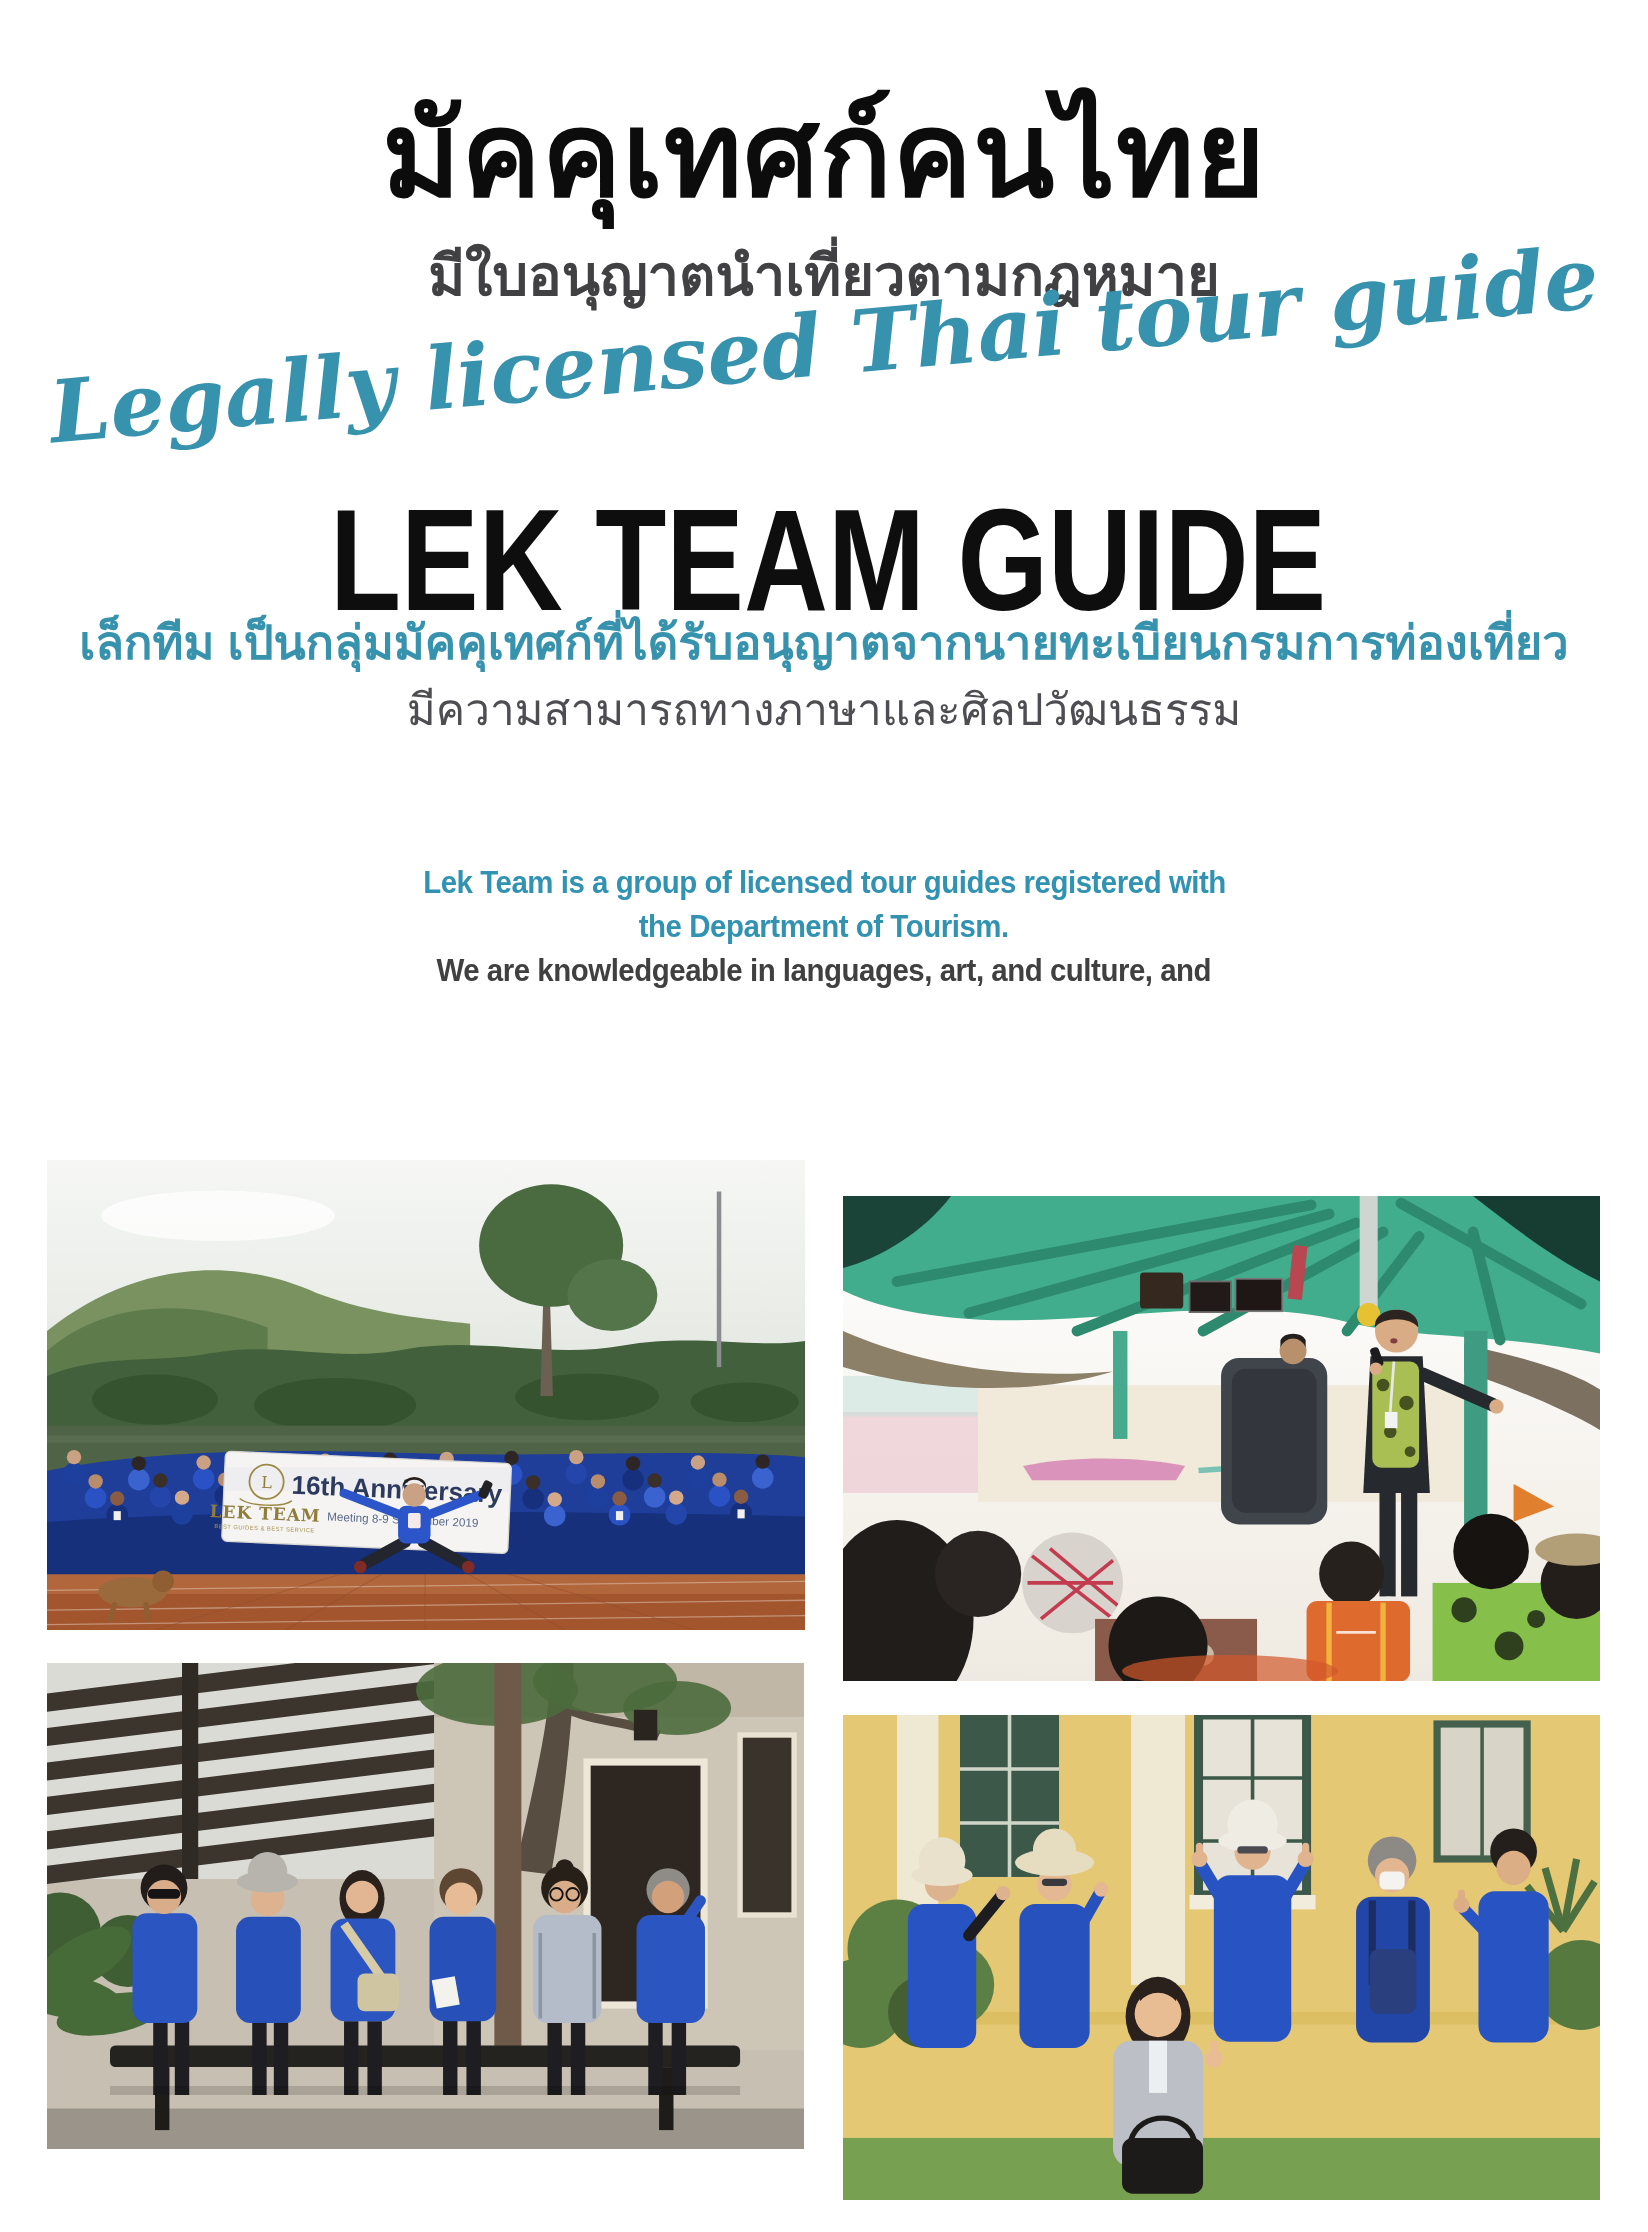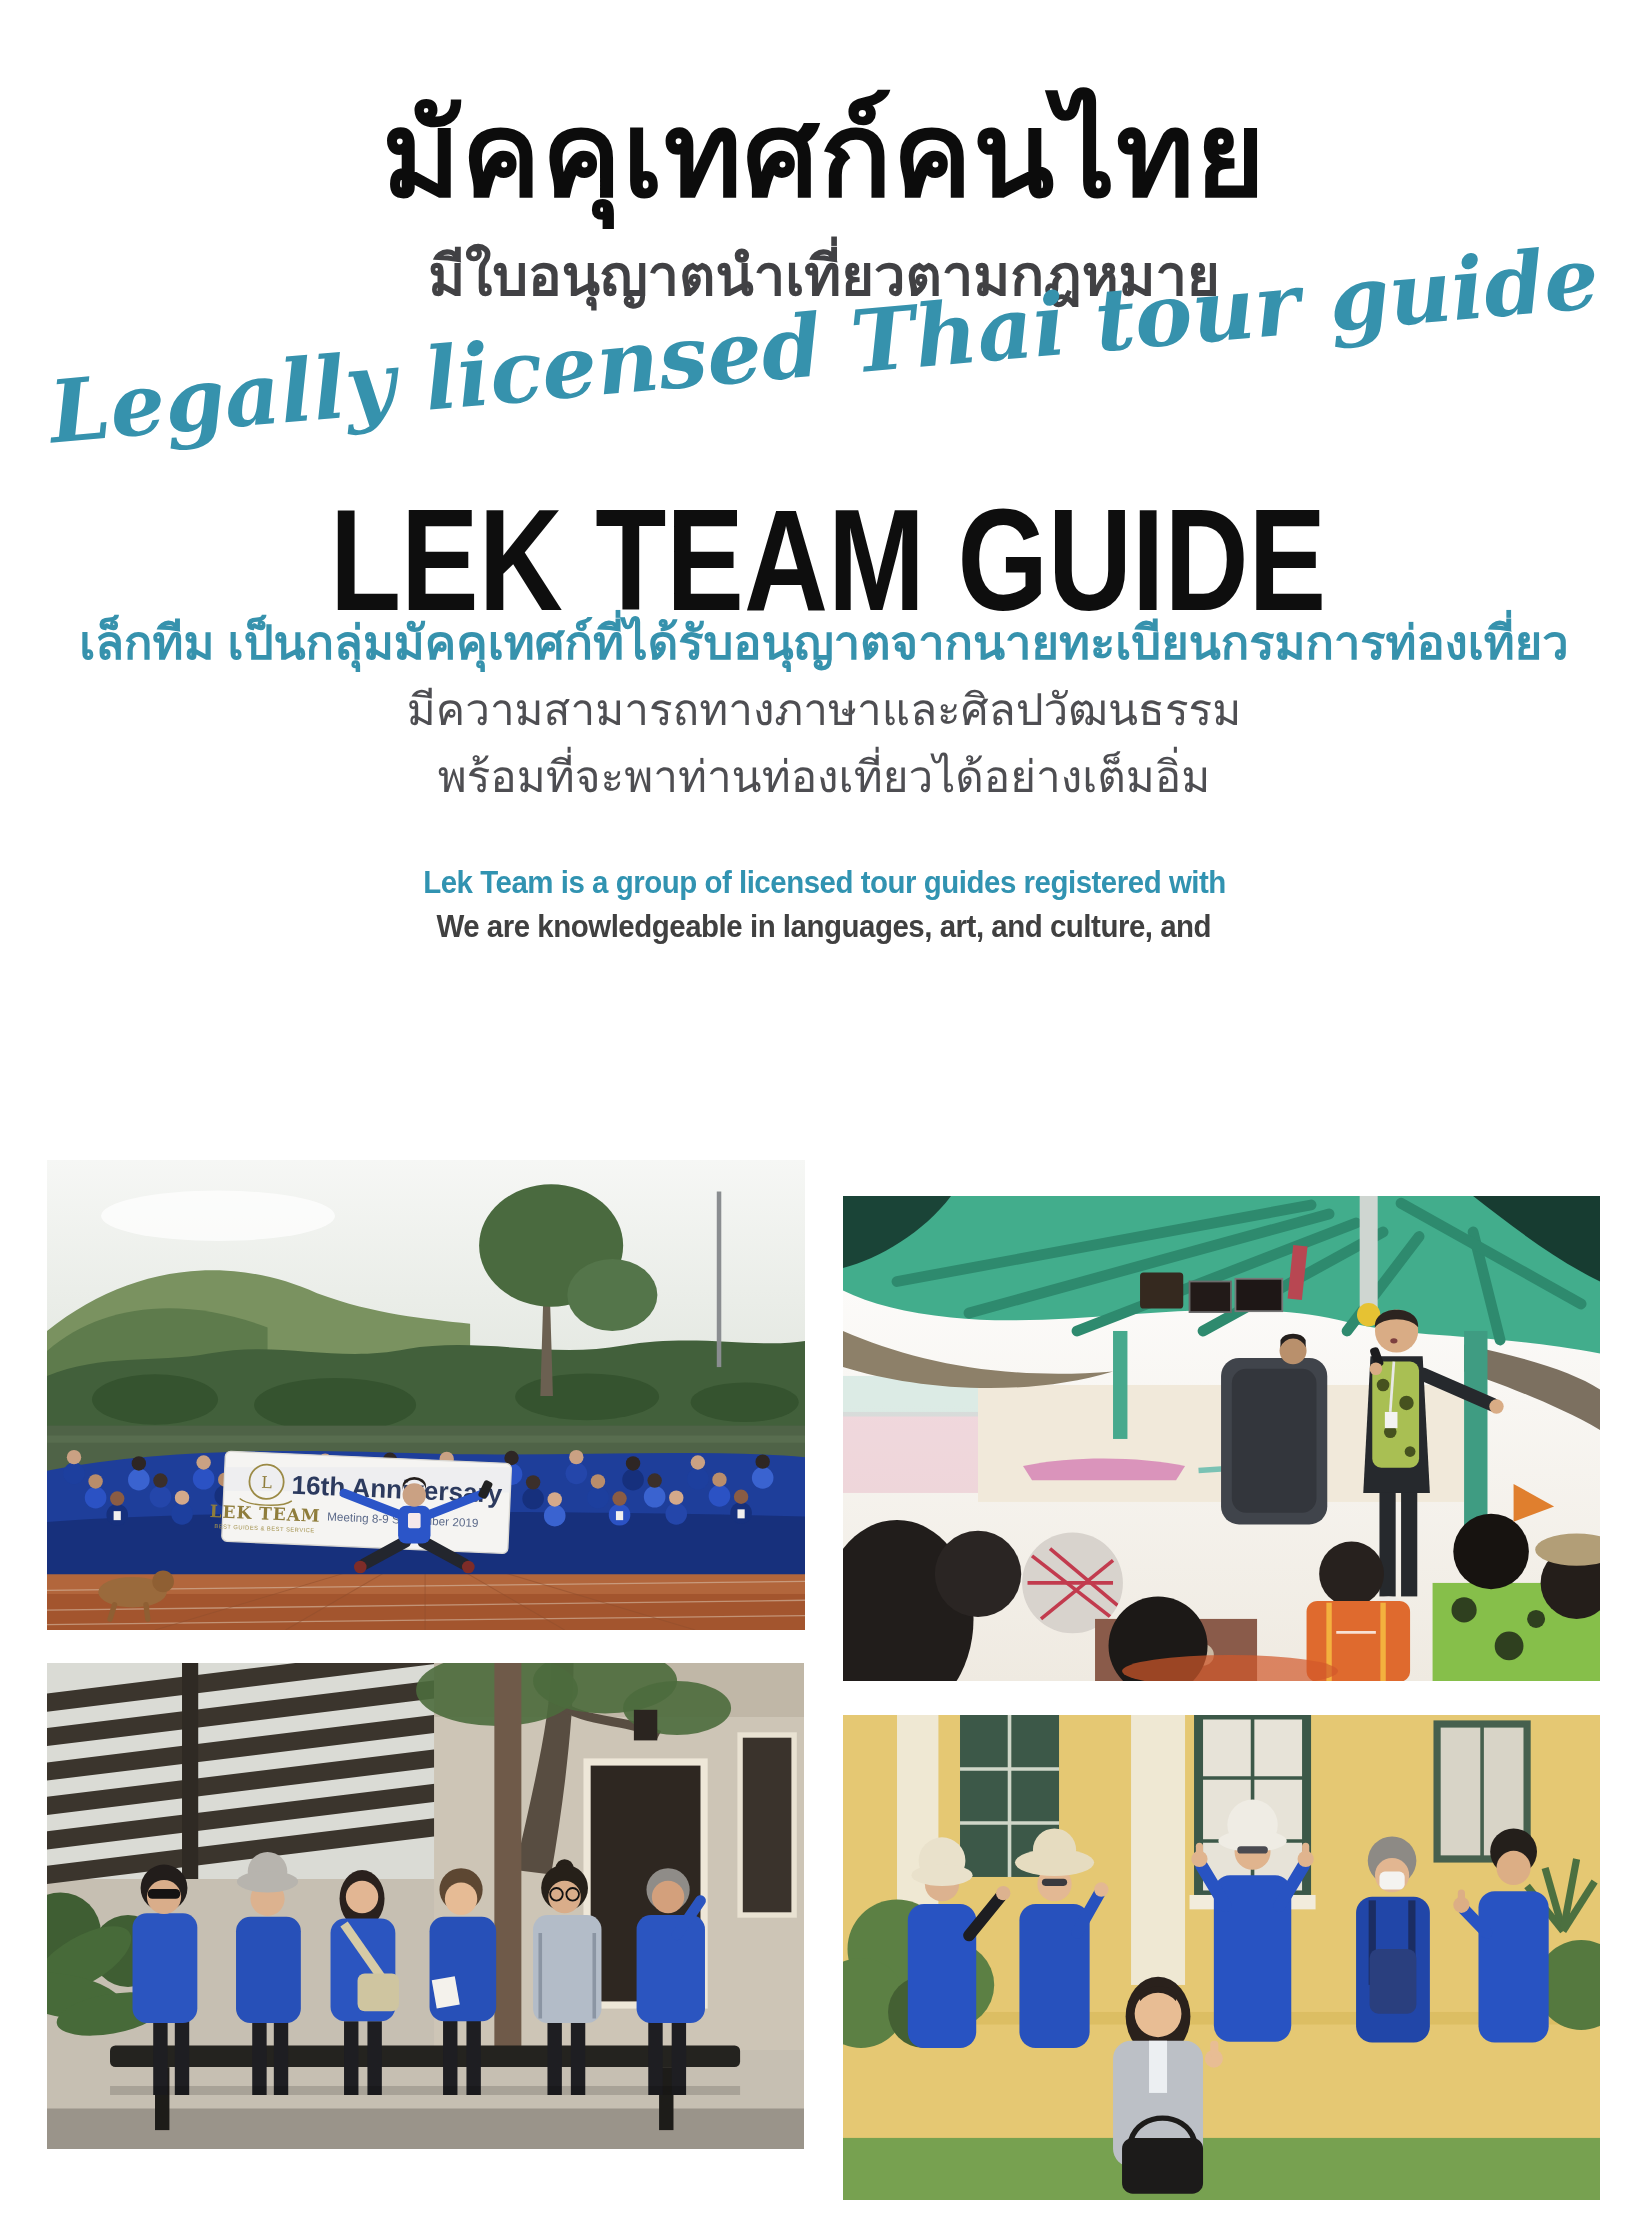--- a/index.html
+++ b/index.html
@@ -32,25 +32,25 @@
 <div class="poster">
 
   <div class="center-text title-th">มัคคุเทศก์คนไทย</div>
   <div class="center-text subtitle-th">มีใบอนุญาตนำเที่ยวตามกฎหมาย</div>
   <div class="center-text script-line">Legally licensed Thai tour guide</div>
   <div class="center-text team-title"><span class="squeeze">LEK TEAM GUIDE</span></div>
 
   <div class="center-text th-lines">
     <div class="th-teal">เล็กทีม เป็นกลุ่มมัคคุเทศก์ที่ได้รับอนุญาตจากนายทะเบียนกรมการท่องเที่ยว</div>
     <div class="th-gray">มีความสามารถทางภาษาและศิลปวัฒนธรรม</div>
-    <div class="th-gray">พร้อมที่จะพาท่านท่องเที่ยวได้อย่างเต็มอิ่ม</div>
   </div>
 
   <div class="center-text en-lines">
     <div class="en-teal"><span class="squeeze">Lek Team is a group of licensed tour guides registered with</span></div>
+    <div class="en-teal"><span class="squeeze">the Department of Tourism.</span></div>
     <div class="en-dark"><span class="squeeze">We are knowledgeable in languages, art, and culture, and</span></div>
   </div>
 
   <figure class="photo" id="photoA">
     <svg viewBox="0 0 842 522" preserveAspectRatio="none" role="img">
       <defs>
         <linearGradient id="A_sky" x1="0" y1="0" x2="0" y2="1">
           <stop offset="0" stop-color="#f6f7f5"></stop>
             <stop offset="1" stop-color="#dfe4dc"></stop>
         </linearGradient>

